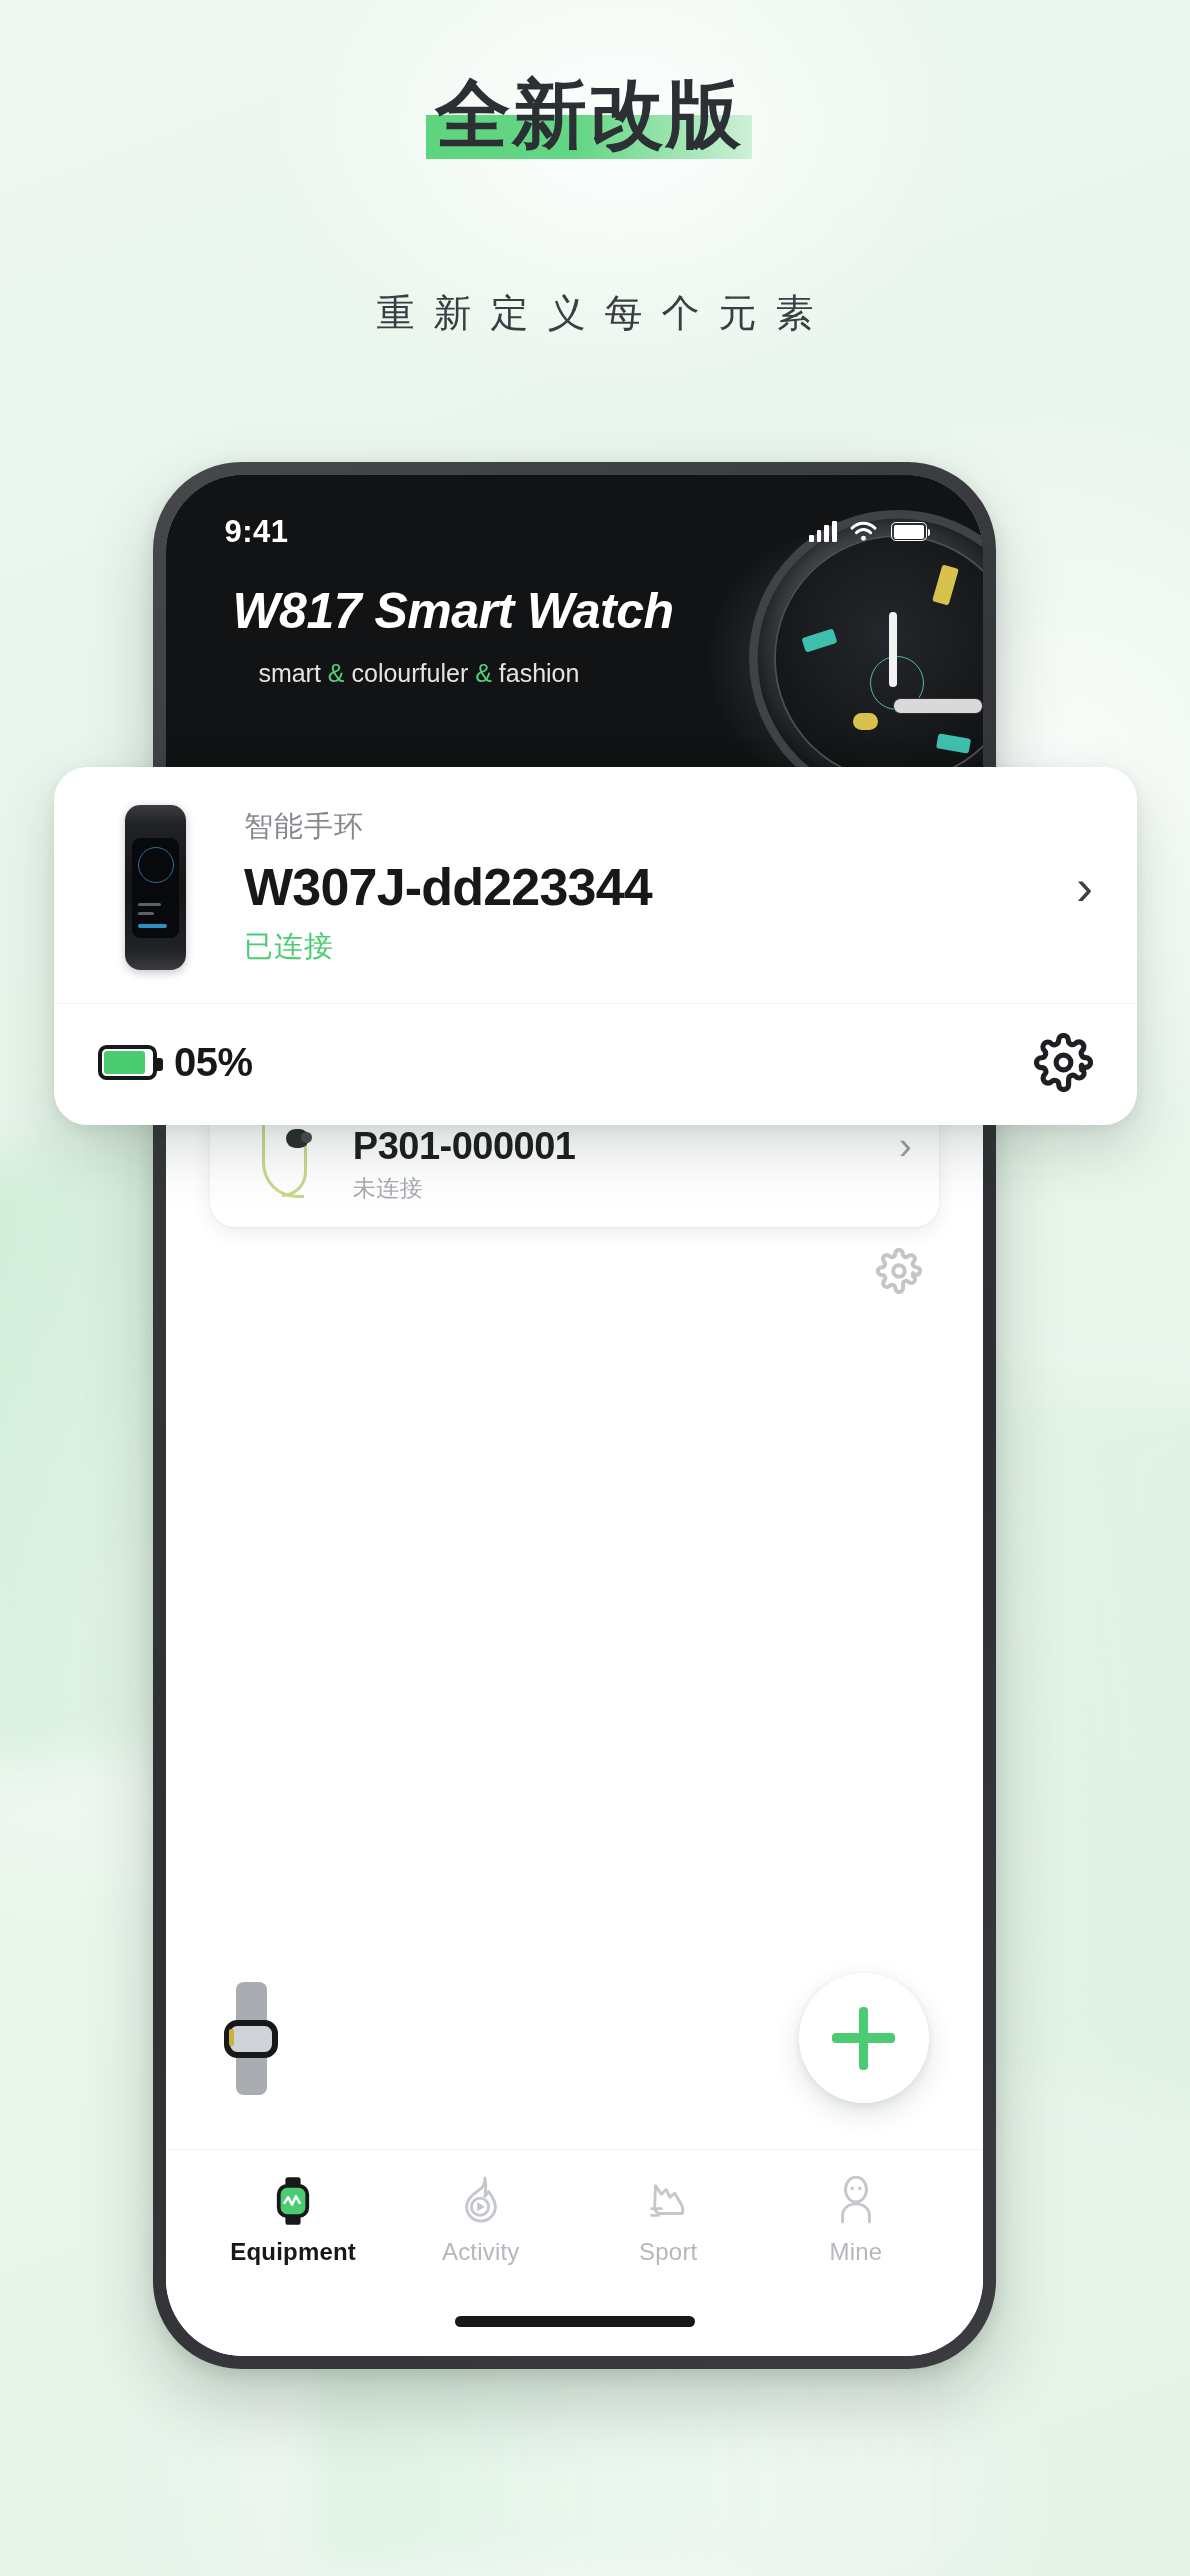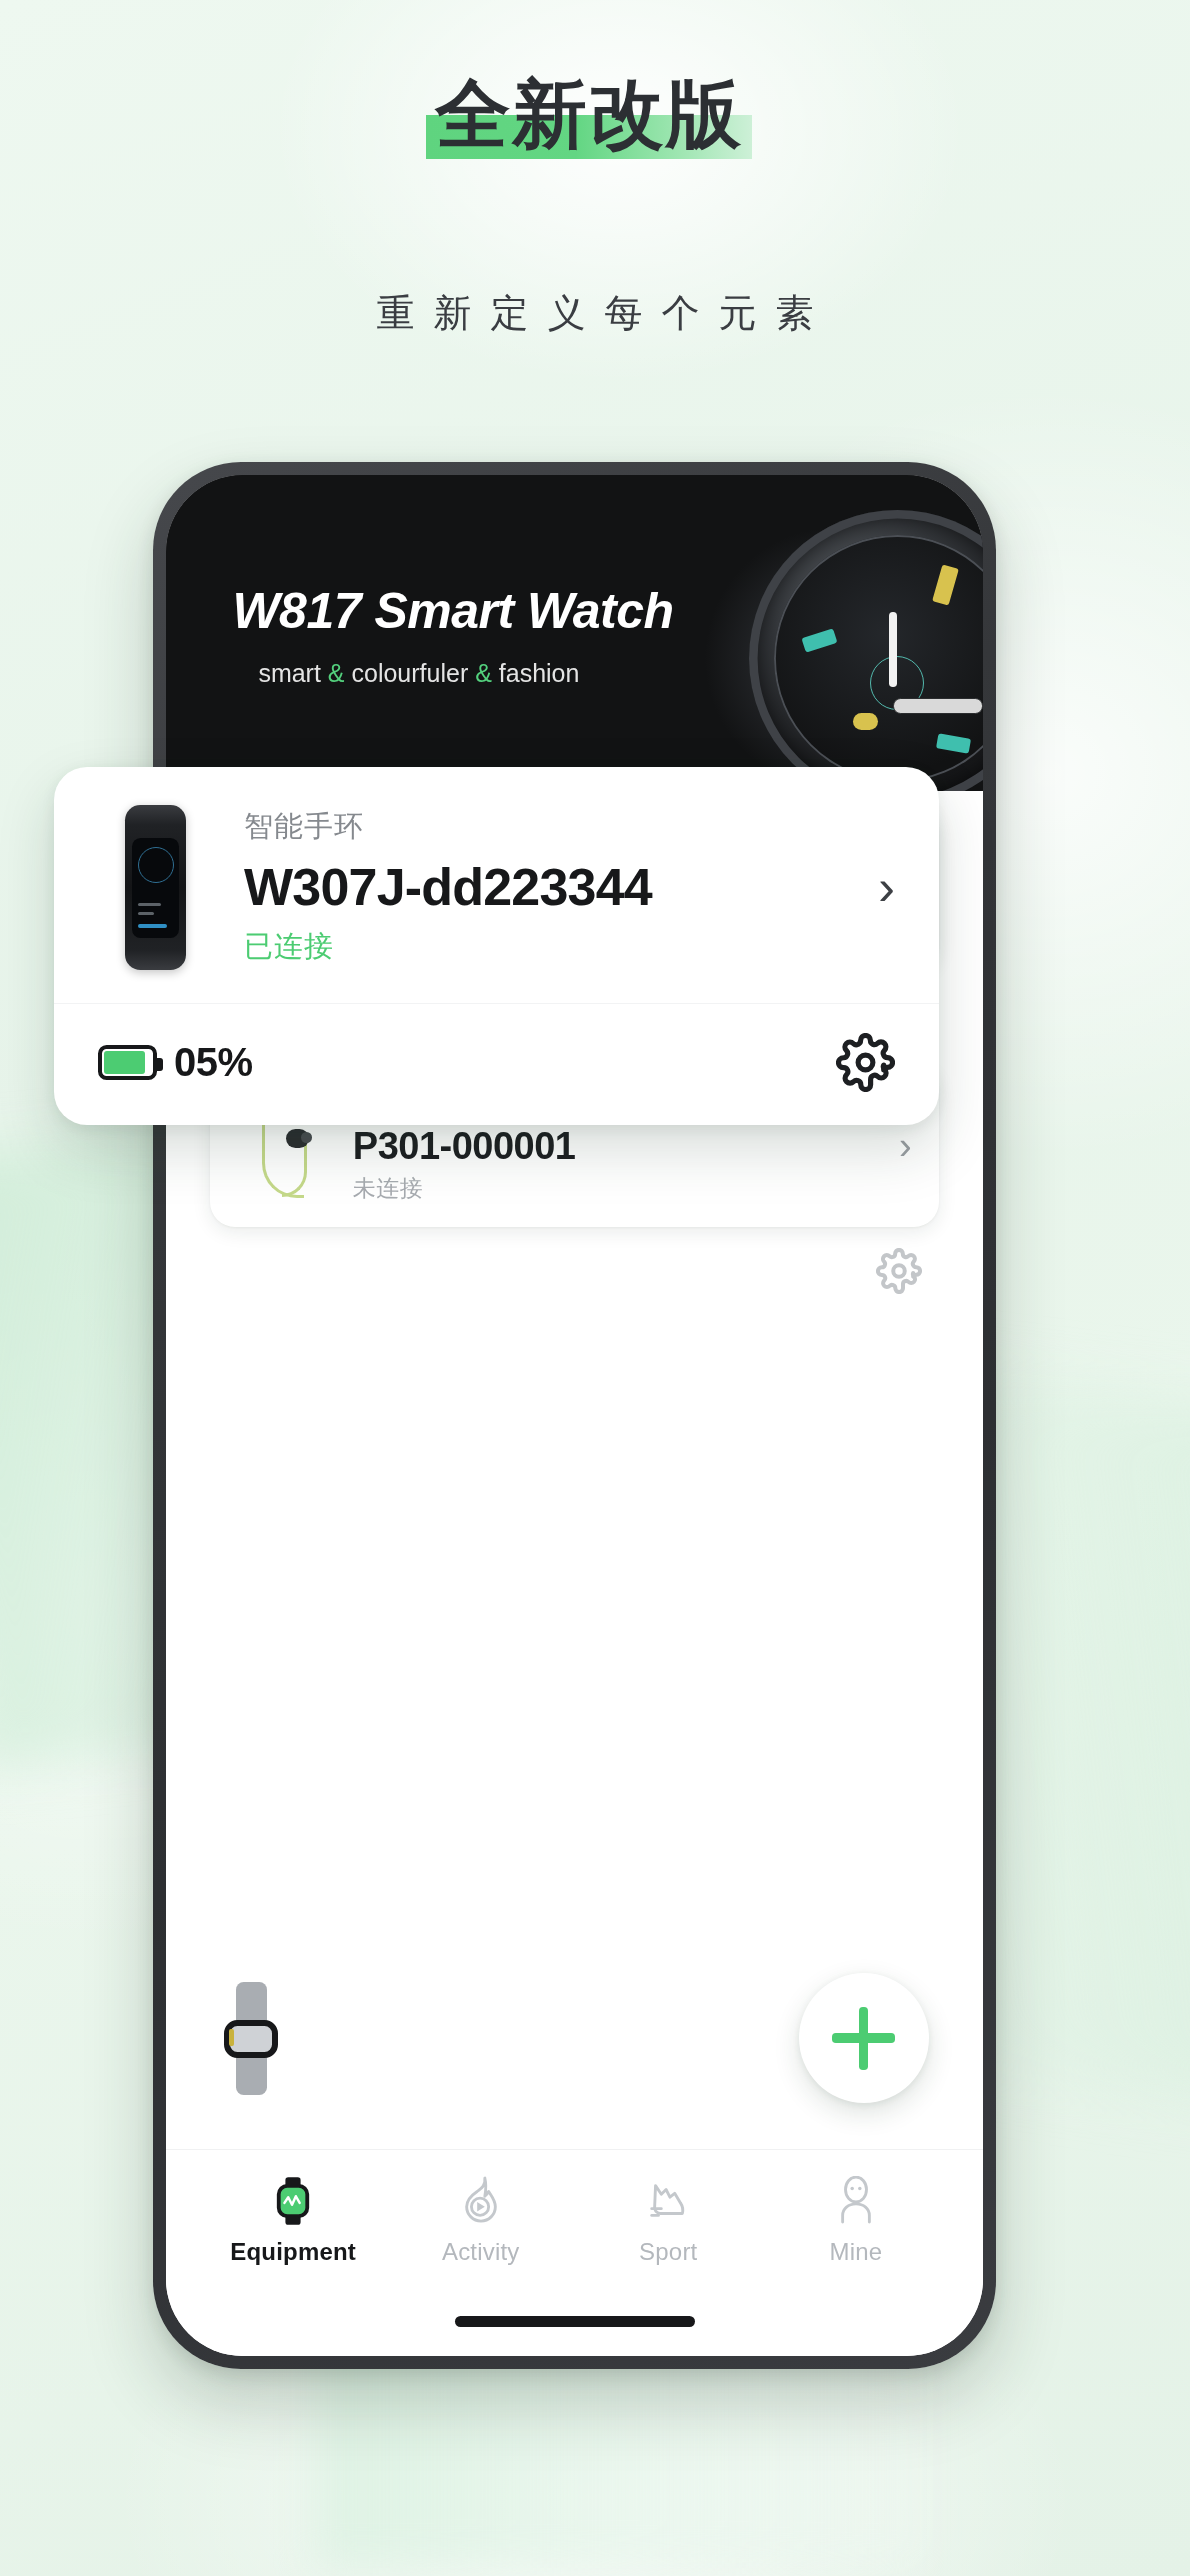--- a/index.html
+++ b/index.html
@@ -344,21 +344,21 @@
     width: 240px; height: 10.5px;
     background: #17181a;
     border-radius: 5.8px;
   }
 
   
   #overlay-card {
     position: absolute;
     left: 54px;
     top: 767px;
-    width: 885px;
+    width: 1083px;
     background: #ffffff;
     border-radius: 33px;
     box-shadow: 0 25px 56px rgba(26,56,36,.17), 0 3.8px 13.4px rgba(26,56,36,.08);
     z-index: 40;
     overflow: hidden;
   }
   #overlay-main {
     display: flex;
     align-items: center;
     padding: 33px 44px 29px 44px;
@@ -486,20 +486,39 @@
       <div id="hero-title">W817 Smart Watch</div>
       <div id="hero-sub">
         <span>smart</span>
         <span class="amp">&amp;</span>
         <span>colourfuler</span>
         <span class="amp">&amp;</span>
         <span>fashion</span>
       </div>
     </div>
 
+    <div id="status-bar">
+      <div id="status-time">9:41</div>
+      <div id="status-icons">
+        <span class="bar-set">
+            <i></i>
+            <i></i>
+            <i></i>
+            <i></i>
+          </span>
+        <svg width="27" height="21" viewBox="0 0 28 22">
+          <path d="M2 7.5C5.5 4 9.6 2.3 14 2.3S22.5 4 26 7.5" stroke="#fff" stroke-width="3.1" fill="none" stroke-linecap="round"></path>
+          <path d="M6.5 12.3C8.8 10 11.3 8.9 14 8.9s5.2 1.1 7.5 3.4" stroke="#fff" stroke-width="3.1" fill="none" stroke-linecap="round"></path>
+          <circle cx="14" cy="18" r="2.6" fill="#fff"></circle>
+        </svg>
+        <span id="batt-shell">
+            <span id="batt-fill"></span>
+          </span>
+      </div>
+    </div>
 
     <div id="device-list">
 
       <div class="device-card">
         <div class="device-thumb">
           <div class="scale-art">
             <span class="blade" style="transform:rotate(0deg)"></span>
             <span class="blade" style="transform:rotate(45deg)"></span>
             <span class="blade" style="transform:rotate(90deg)"></span>
             <span class="blade" style="transform:rotate(135deg)"></span>

